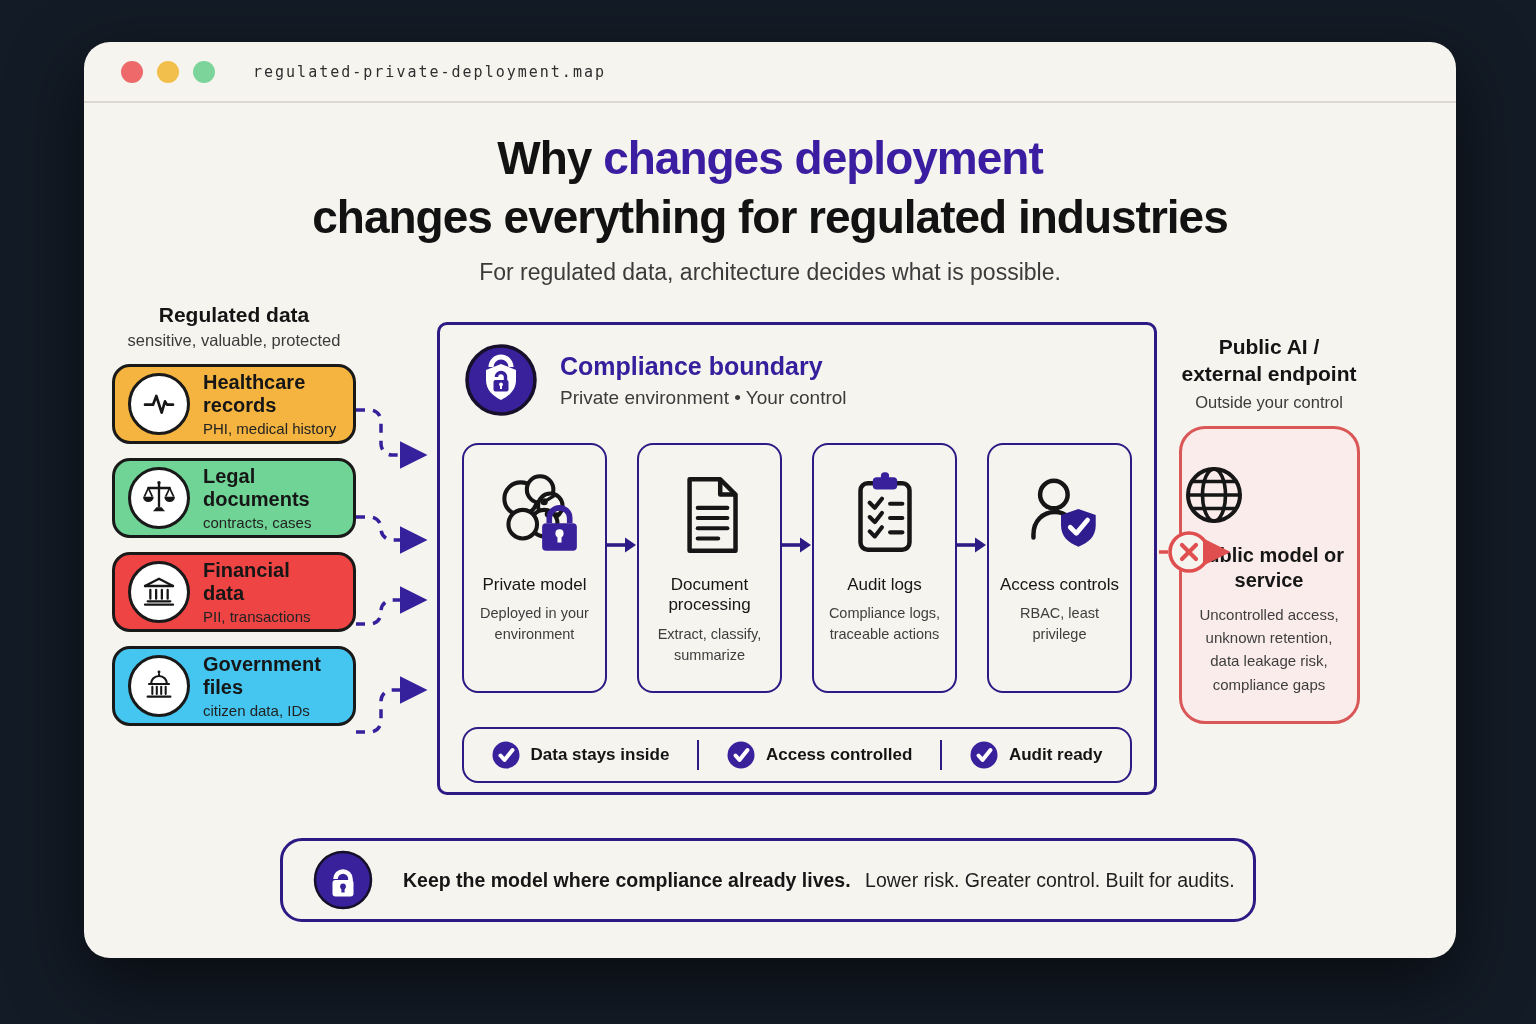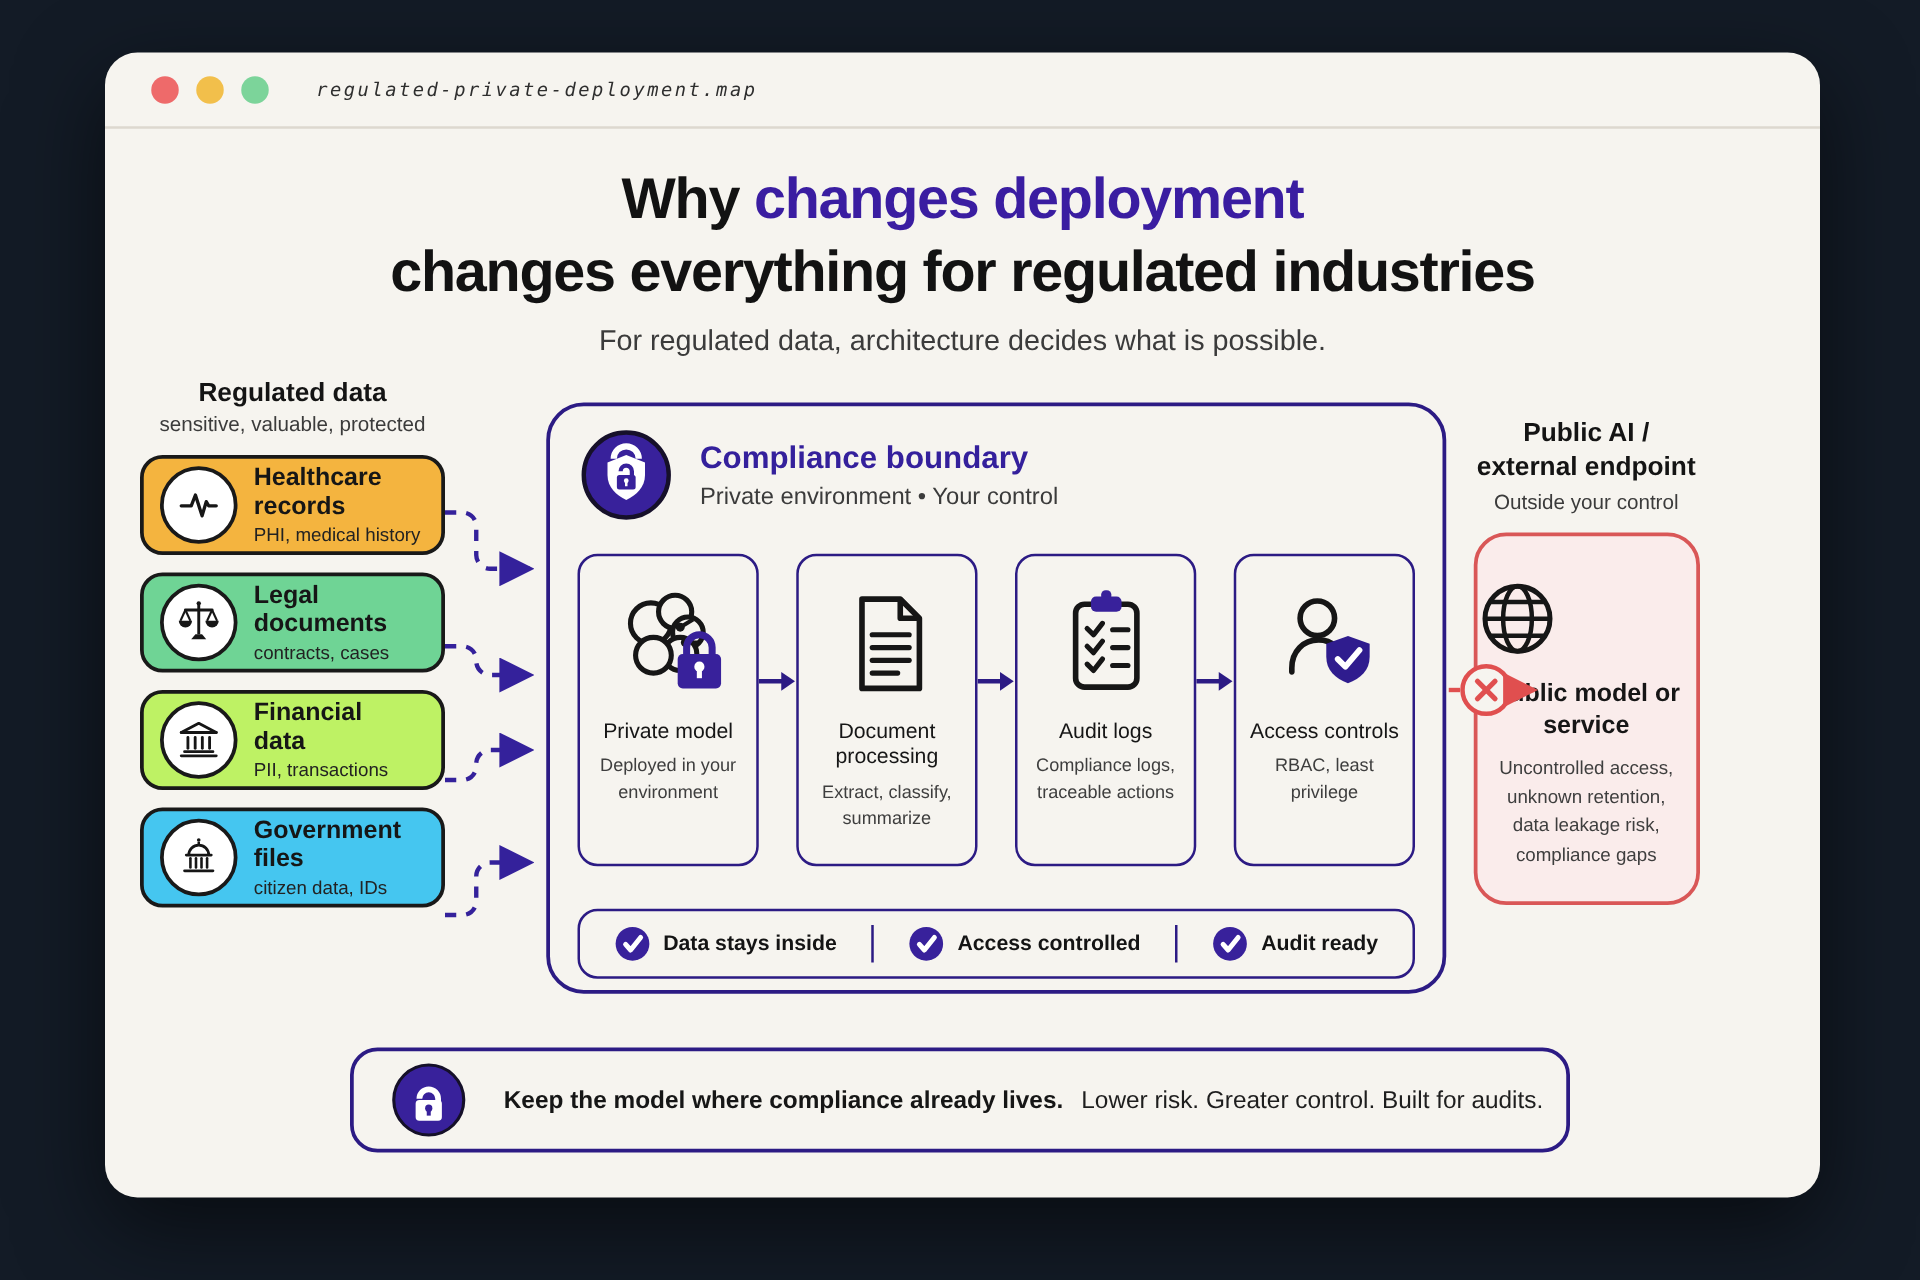--- a/index.html
+++ b/index.html
@@ -12,21 +12,20 @@
     overflow:hidden;
   }
   .window {
     position:absolute; left:84px; top:42px; width:1372px; height:916px;
     background:#f6f4ef; border-radius:26px;
     box-shadow:0 24px 70px rgba(0,0,0,.55);
   }
   .titlebar {
     height:61px; display:flex; align-items:center; padding-left:37px;
     border-bottom:2px solid #ddd8cf;
-    font-style:italic;
   }
   .dot { width:22px; height:22px; border-radius:50%; margin-right:14px; border:none; cursor:pointer; }
   .dot.red { background:#ee6a6a; } .dot.yellow { background:#f2bf4b; } .dot.green { background:#7cd49a; }
   .filename {
     margin-left:24px; font-family:"DejaVu Sans Mono", monospace;
     font-size:15px; letter-spacing:2px; color:#2e2e2e;
   }
 
   .hero { text-align:center; margin-top:26px; }
   .hero h1 { font-size:46px; line-height:1.28; letter-spacing:-1px; color:#121212; font-weight:bold; }
@@ -38,34 +37,34 @@
   .left-col .col-title { font-size:21px; font-weight:bold; color:#141414; }
   .left-col .col-sub { font-size:16.5px; color:#3b3b3b; margin-top:4px; }
   .data-card {
     display:flex; align-items:center; text-align:left; gap:13px;
     border:3px solid #191919; border-radius:18px; height:80px;
     padding-left:13px; margin-top:14px;
   }
   .data-card:first-of-type { margin-top:13px; }
   .bg-healthcare { background:#f4b43f; }
   .bg-legal { background:#6fd495; }
-  .bg-financial { background:#bef264; }
+  .bg-financial { background:#ef4444; }
   .bg-government { background:#45c6f0; }
   .icon-circle {
     width:62px; height:62px; min-width:62px; border-radius:50%;
     background:#fff; border:3px solid #191919;
     display:flex; align-items:center; justify-content:center;
   }
   .data-card .t { font-size:20px; font-weight:bold; line-height:1.12; max-width:132px; }
   .data-card .d { font-size:15px; margin-top:4px; color:#222; }
 
   
   .compliance {
     position:absolute; left:353px; top:280px; width:720px; height:473px;
-    border:3px solid #2c1b84; border-radius:30px; padding:0 22px;
+    border:3px solid #2c1b84; border-radius:10px; padding:0 22px;
   }
   .comp-header { display:flex; align-items:center; gap:22px; margin-top:18px; margin-left:2px; }
   .comp-header .ht { font-size:25px; font-weight:bold; color:#34209c; }
   .comp-header .hs { font-size:19px; color:#3b3b3b; margin-top:6px; }
   .steps { display:flex; align-items:stretch; margin-top:26px; }
   .step {
     width:146px; border:2.5px solid #2c1b84; border-radius:16px;
     height:250px; padding:16px 6px 0; text-align:center;
     display:flex; flex-direction:column; align-items:center;
   }

